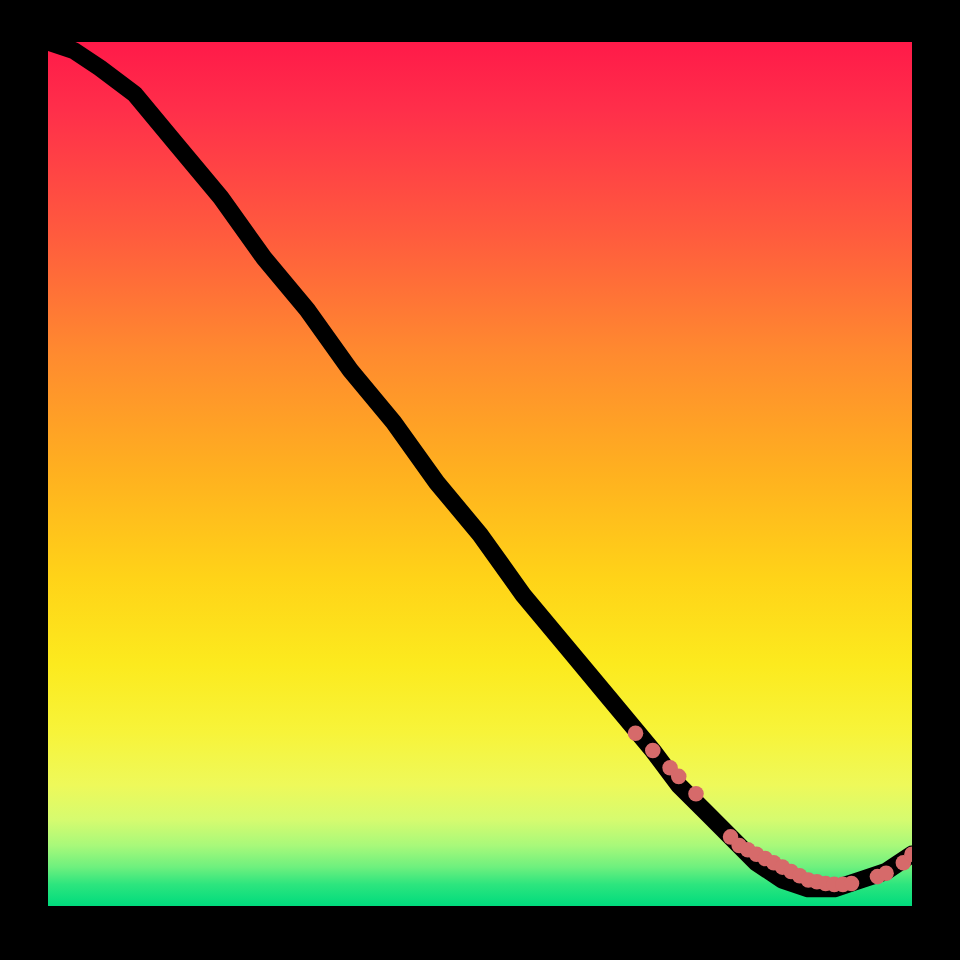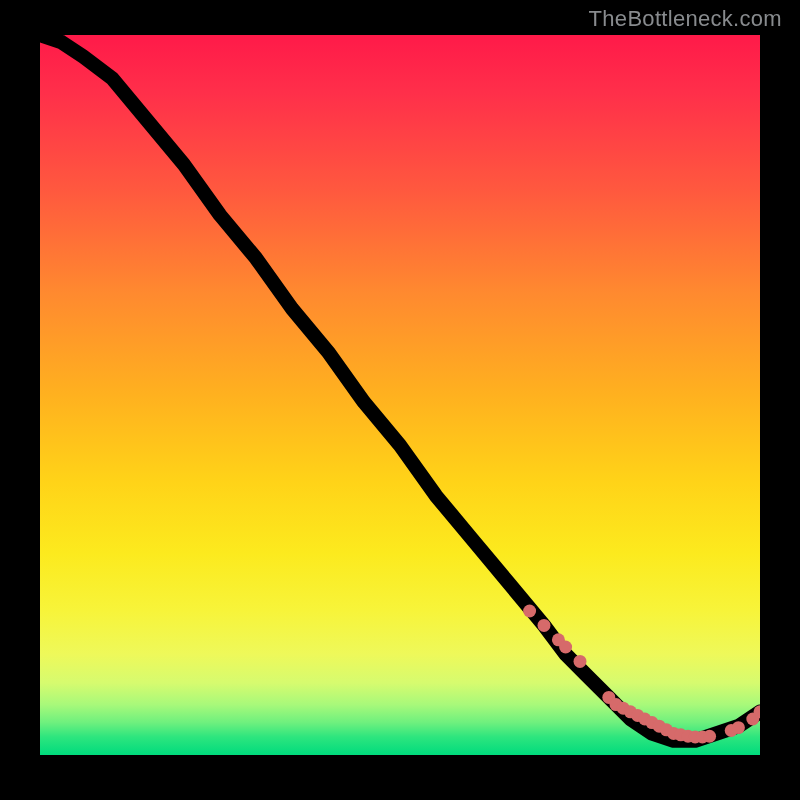--- a/index.html
+++ b/index.html
@@ -72,21 +72,20 @@
   .marker {
     fill: #d66a6a;
     stroke: none;
   }
 </style>
 </head>
 <body>
 
 <div class="stage">
 
-  <div class="watermark">TheBottleneck.com</div>
 
   <div class="plot">
     <div class="gradient"></div>
     <svg class="curve" viewBox="0 0 100 100" preserveAspectRatio="none">
       <path class="curve-line" d="M0.00 0.00 L3.00 1.00 L6.00 3.00 L10.00 6.00 L15.00 12.00 L20.00 18.00 L25.00 25.00 L30.00 31.00 L35.00 38.00 L40.00 44.00 L45.00 51.00 L50.00 57.00 L55.00 64.00 L60.00 70.00 L65.00 76.00 L70.00 82.00 L73.00 86.00 L76.00 89.00 L79.00 92.00 L82.00 95.00 L85.00 97.00 L88.00 98.00 L91.00 98.00 L94.00 97.00 L97.00 96.00 L100.00 94.00"></path>
       <g>
           <ellipse cx="68.00" cy="80.00" rx="0.9" ry="0.9" class="marker"></ellipse>
           <ellipse cx="70.00" cy="82.00" rx="0.9" ry="0.9" class="marker"></ellipse>
           <ellipse cx="72.00" cy="84.00" rx="0.9" ry="0.9" class="marker"></ellipse>
           <ellipse cx="73.00" cy="85.00" rx="0.9" ry="0.9" class="marker"></ellipse>

